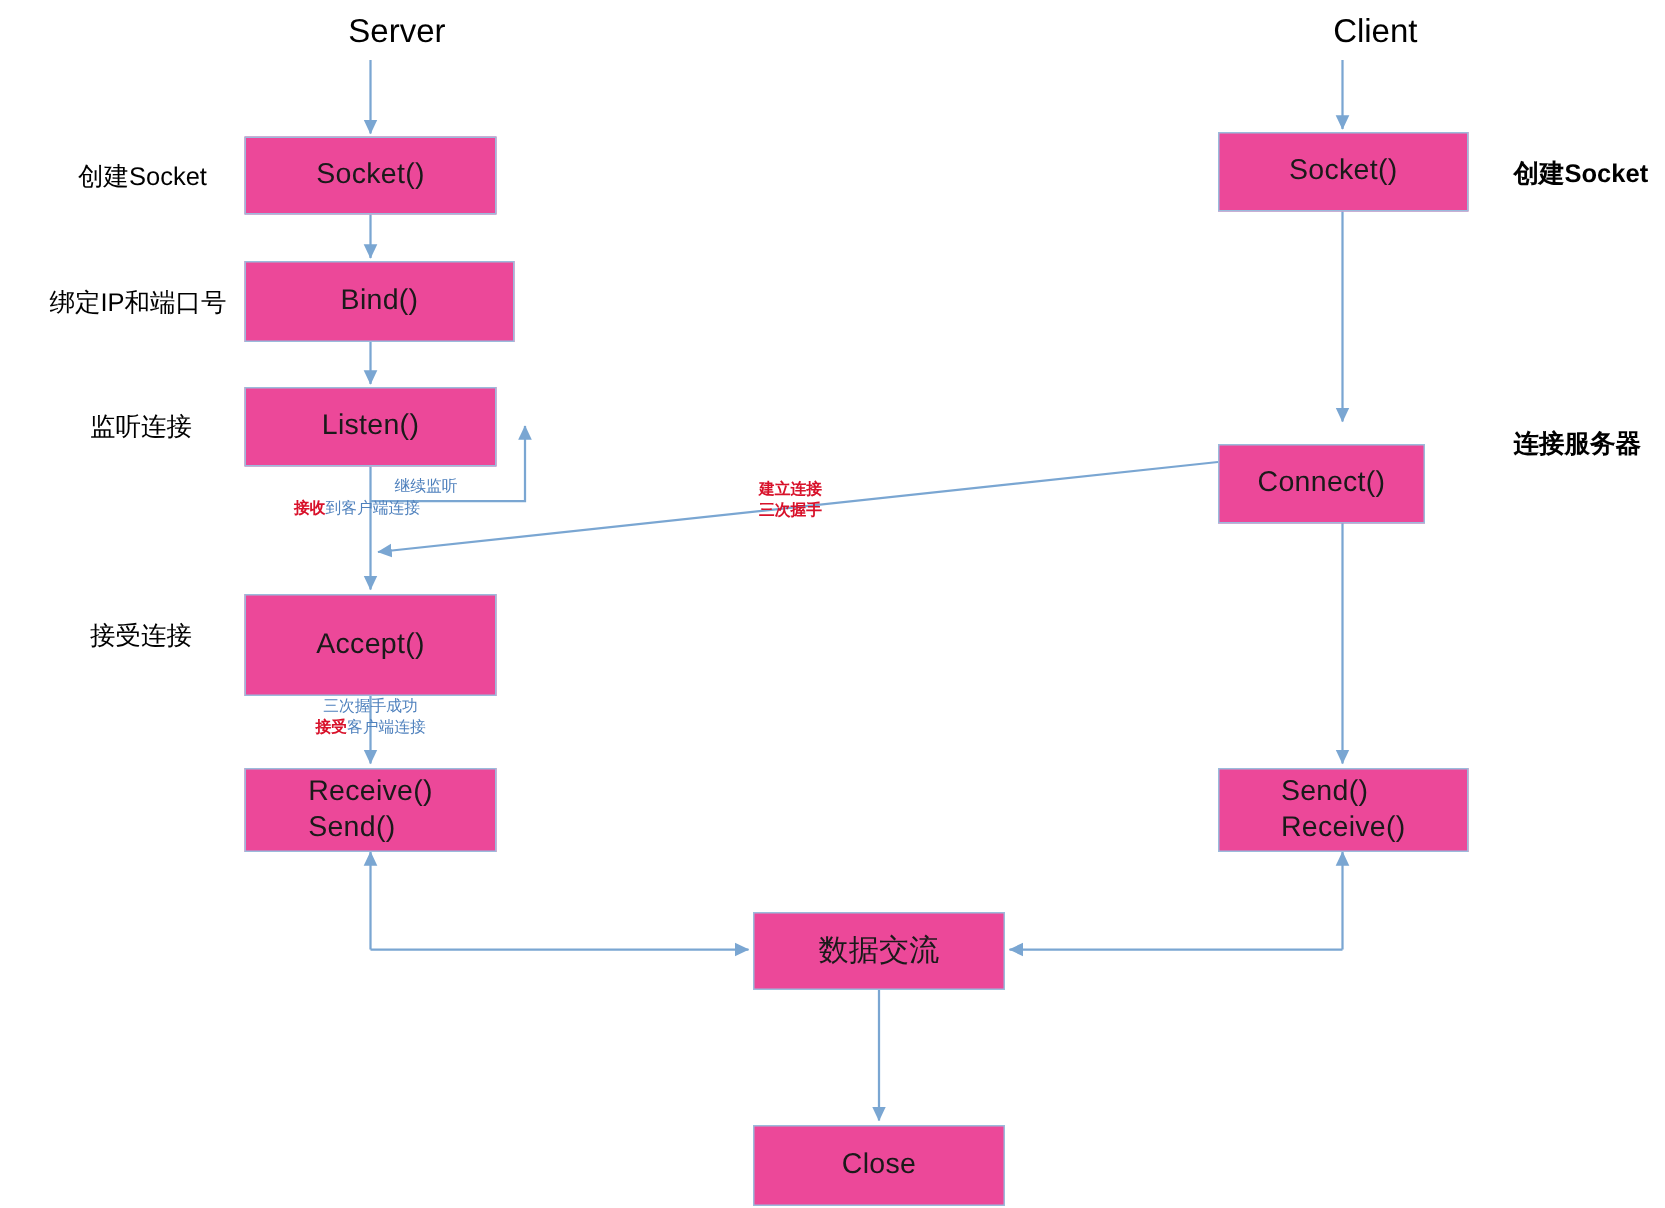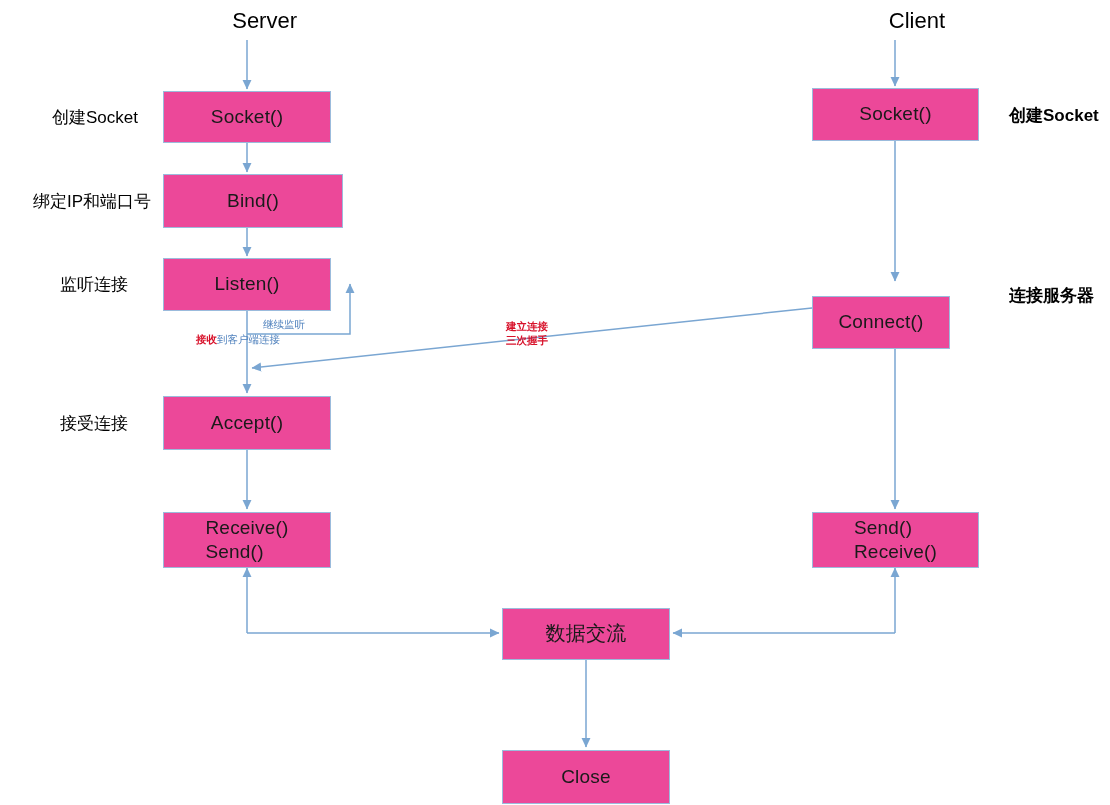--- a/index.html
+++ b/index.html
@@ -115,21 +115,21 @@
 
   <div class="lane-title" style="left:197px; top:8px; width:100px;">Server</div>
   <div class="lane-title" style="left:845px; top:8px; width:100px;">Client</div>
 
   <div class="node" style="left:163px; top:91px; width:168px; height:52px;">Socket()</div>
 
   <div class="node" style="left:163px; top:174px; width:180px; height:54px;">Bind()</div>
 
   <div class="node" style="left:163px; top:258px; width:168px; height:53px;">Listen()</div>
 
-  <div class="node" style="left:163px; top:396px; width:168px; height:54px;">Accept()</div>
+  <div class="node" style="left:163px; top:396px; width:168px; height:68px;">Accept()</div>
 
   <div class="node" style="left:163px; top:512px; width:168px; height:56px;">Receive()
 Send()</div>
 
   <div class="node" style="left:812px; top:88px; width:167px; height:53px;">Socket()</div>
 
   <div class="node" style="left:812px; top:284px; width:138px; height:53px;margin-top:12px;">Connect()</div>
 
   <div class="node" style="left:812px; top:512px; width:167px; height:56px;">Send()
 Receive()</div>
@@ -152,15 +152,21 @@
 
   <div class="edge-label" style="left:196px; top:332px;">
     <span class="c-red">接收</span><span class="c-blue">到客户端连接</span>
   </div>
 
   <div class="edge-label" style="left:506px; top:319px; text-align:left;">
     <div class="c-red">建立连接</div>
     <div class="c-red">三次握手</div>
   </div>
 
+  <div class="edge-label" style="left:185px; top:464px; width:124px;">
+    <div class="c-blue">三次握手成功</div>
+    <div>
+      <span class="c-red">接受</span><span class="c-blue">客户端连接</span>
+    </div>
+  </div>
 
 
 </div>
 
 </body></html>

